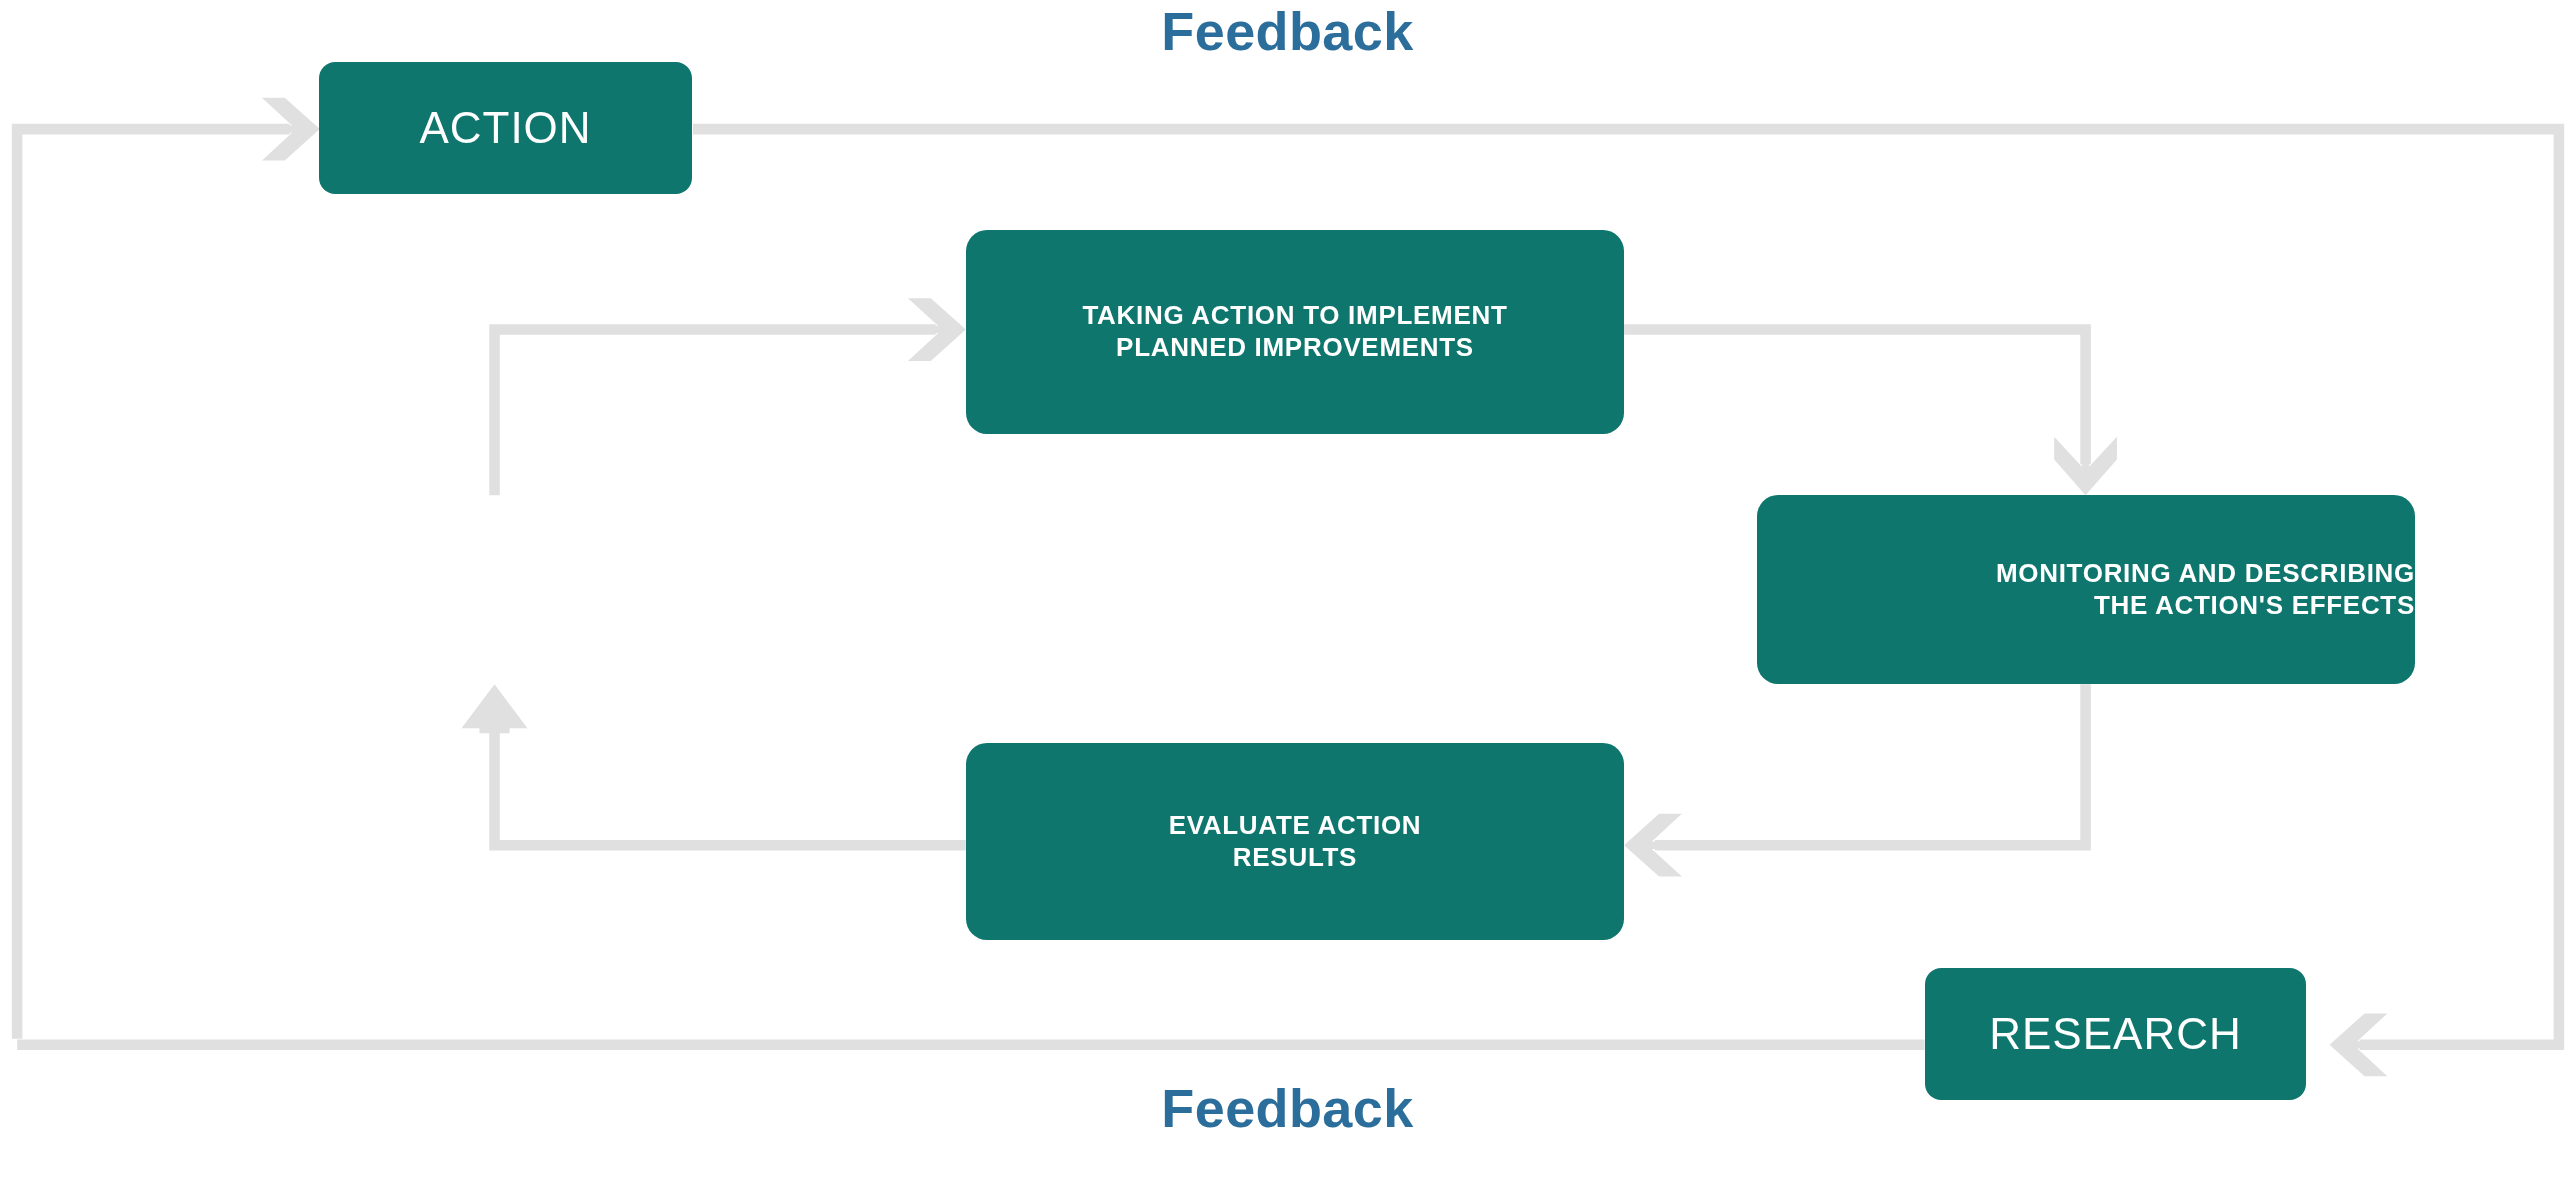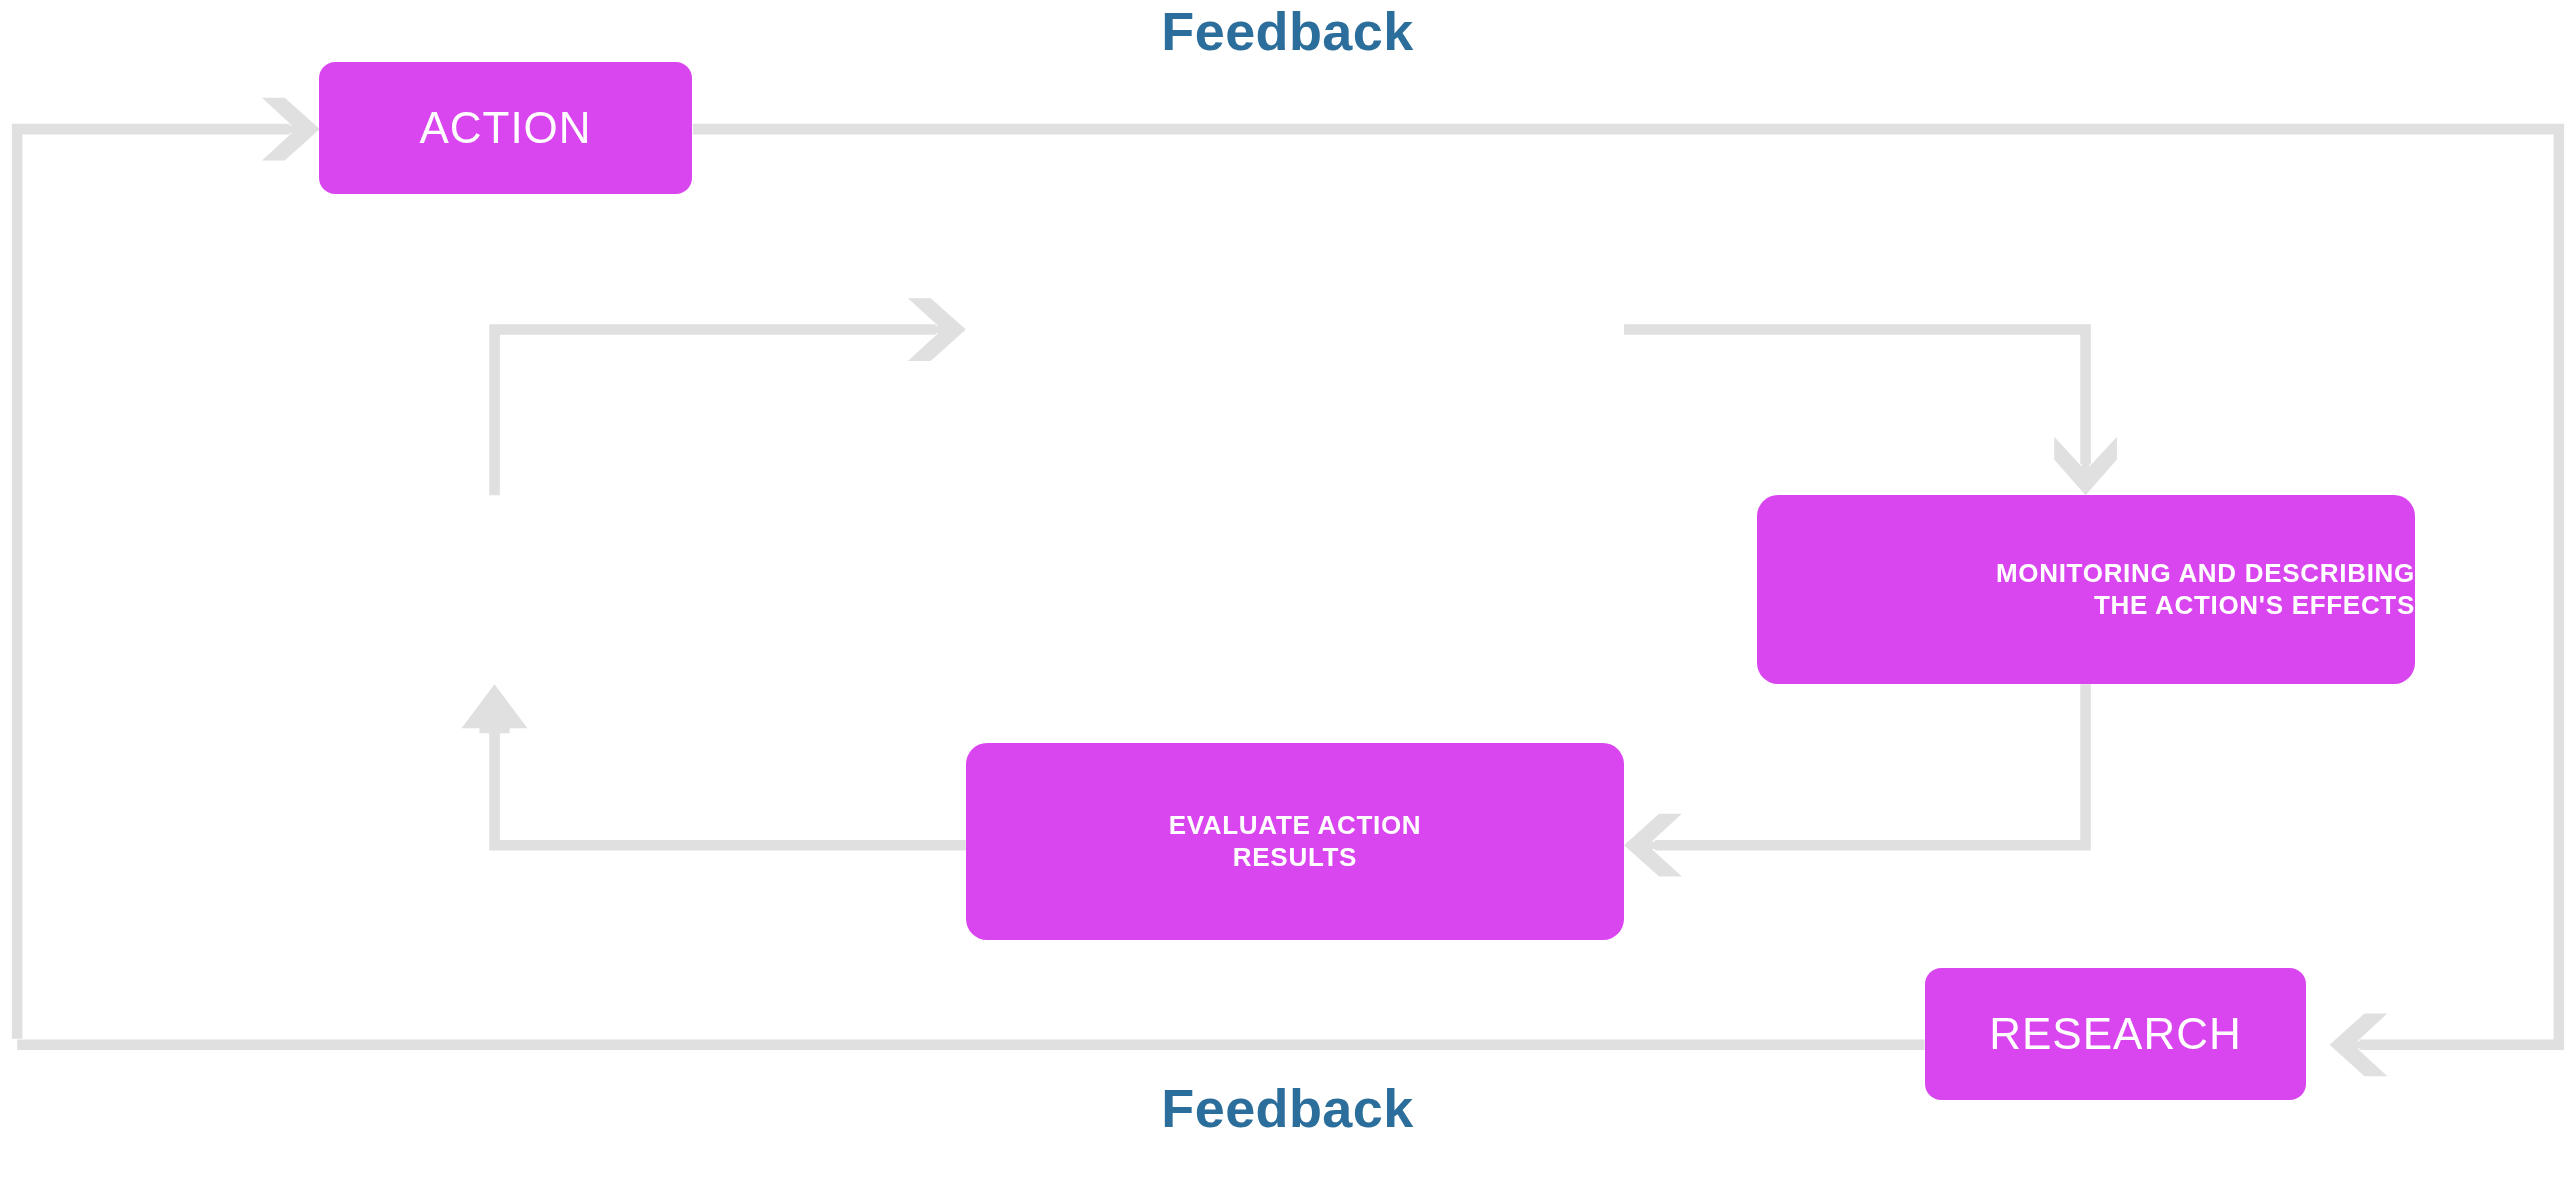--- a/index.html
+++ b/index.html
@@ -20,21 +20,21 @@
   #wires {
     position: absolute;
     left: 0;
     top: 0;
     width: 2576px;
     height: 1178px;
   }
   .node {
     position: absolute;
     box-sizing: border-box;
-    background: #d946ef;
+    background: #0f766e;
     border-radius: 21px;
     display: flex;
     align-items: center;
     justify-content: center;
     text-align: center;
     color: #ffffff;
     z-index: 3;
   }
   .node-label {
     display: block;
@@ -113,20 +113,24 @@
       <polygon points="606.5,840 566,894 588,894 588,900 625,900 625,894 647,894"></polygon>
     </g>
   </svg>
 
   <div class="caption" id="caption-top">Feedback</div>
 
   <div class="node terminal" id="node-action">
     <span class="node-label">ACTION</span>
   </div>
 
+  <div class="node process" id="node-taking">
+    <span class="node-label">TAKING ACTION TO IMPLEMENT
+PLANNED IMPROVEMENTS</span>
+  </div>
 
 
   <div class="node process" id="node-monitoring">
     <span class="node-label">MONITORING AND DESCRIBING
 THE ACTION'S EFFECTS</span>
   </div>
 
   <div class="node terminal" id="node-research">
     <span class="node-label">RESEARCH</span>
   </div>

